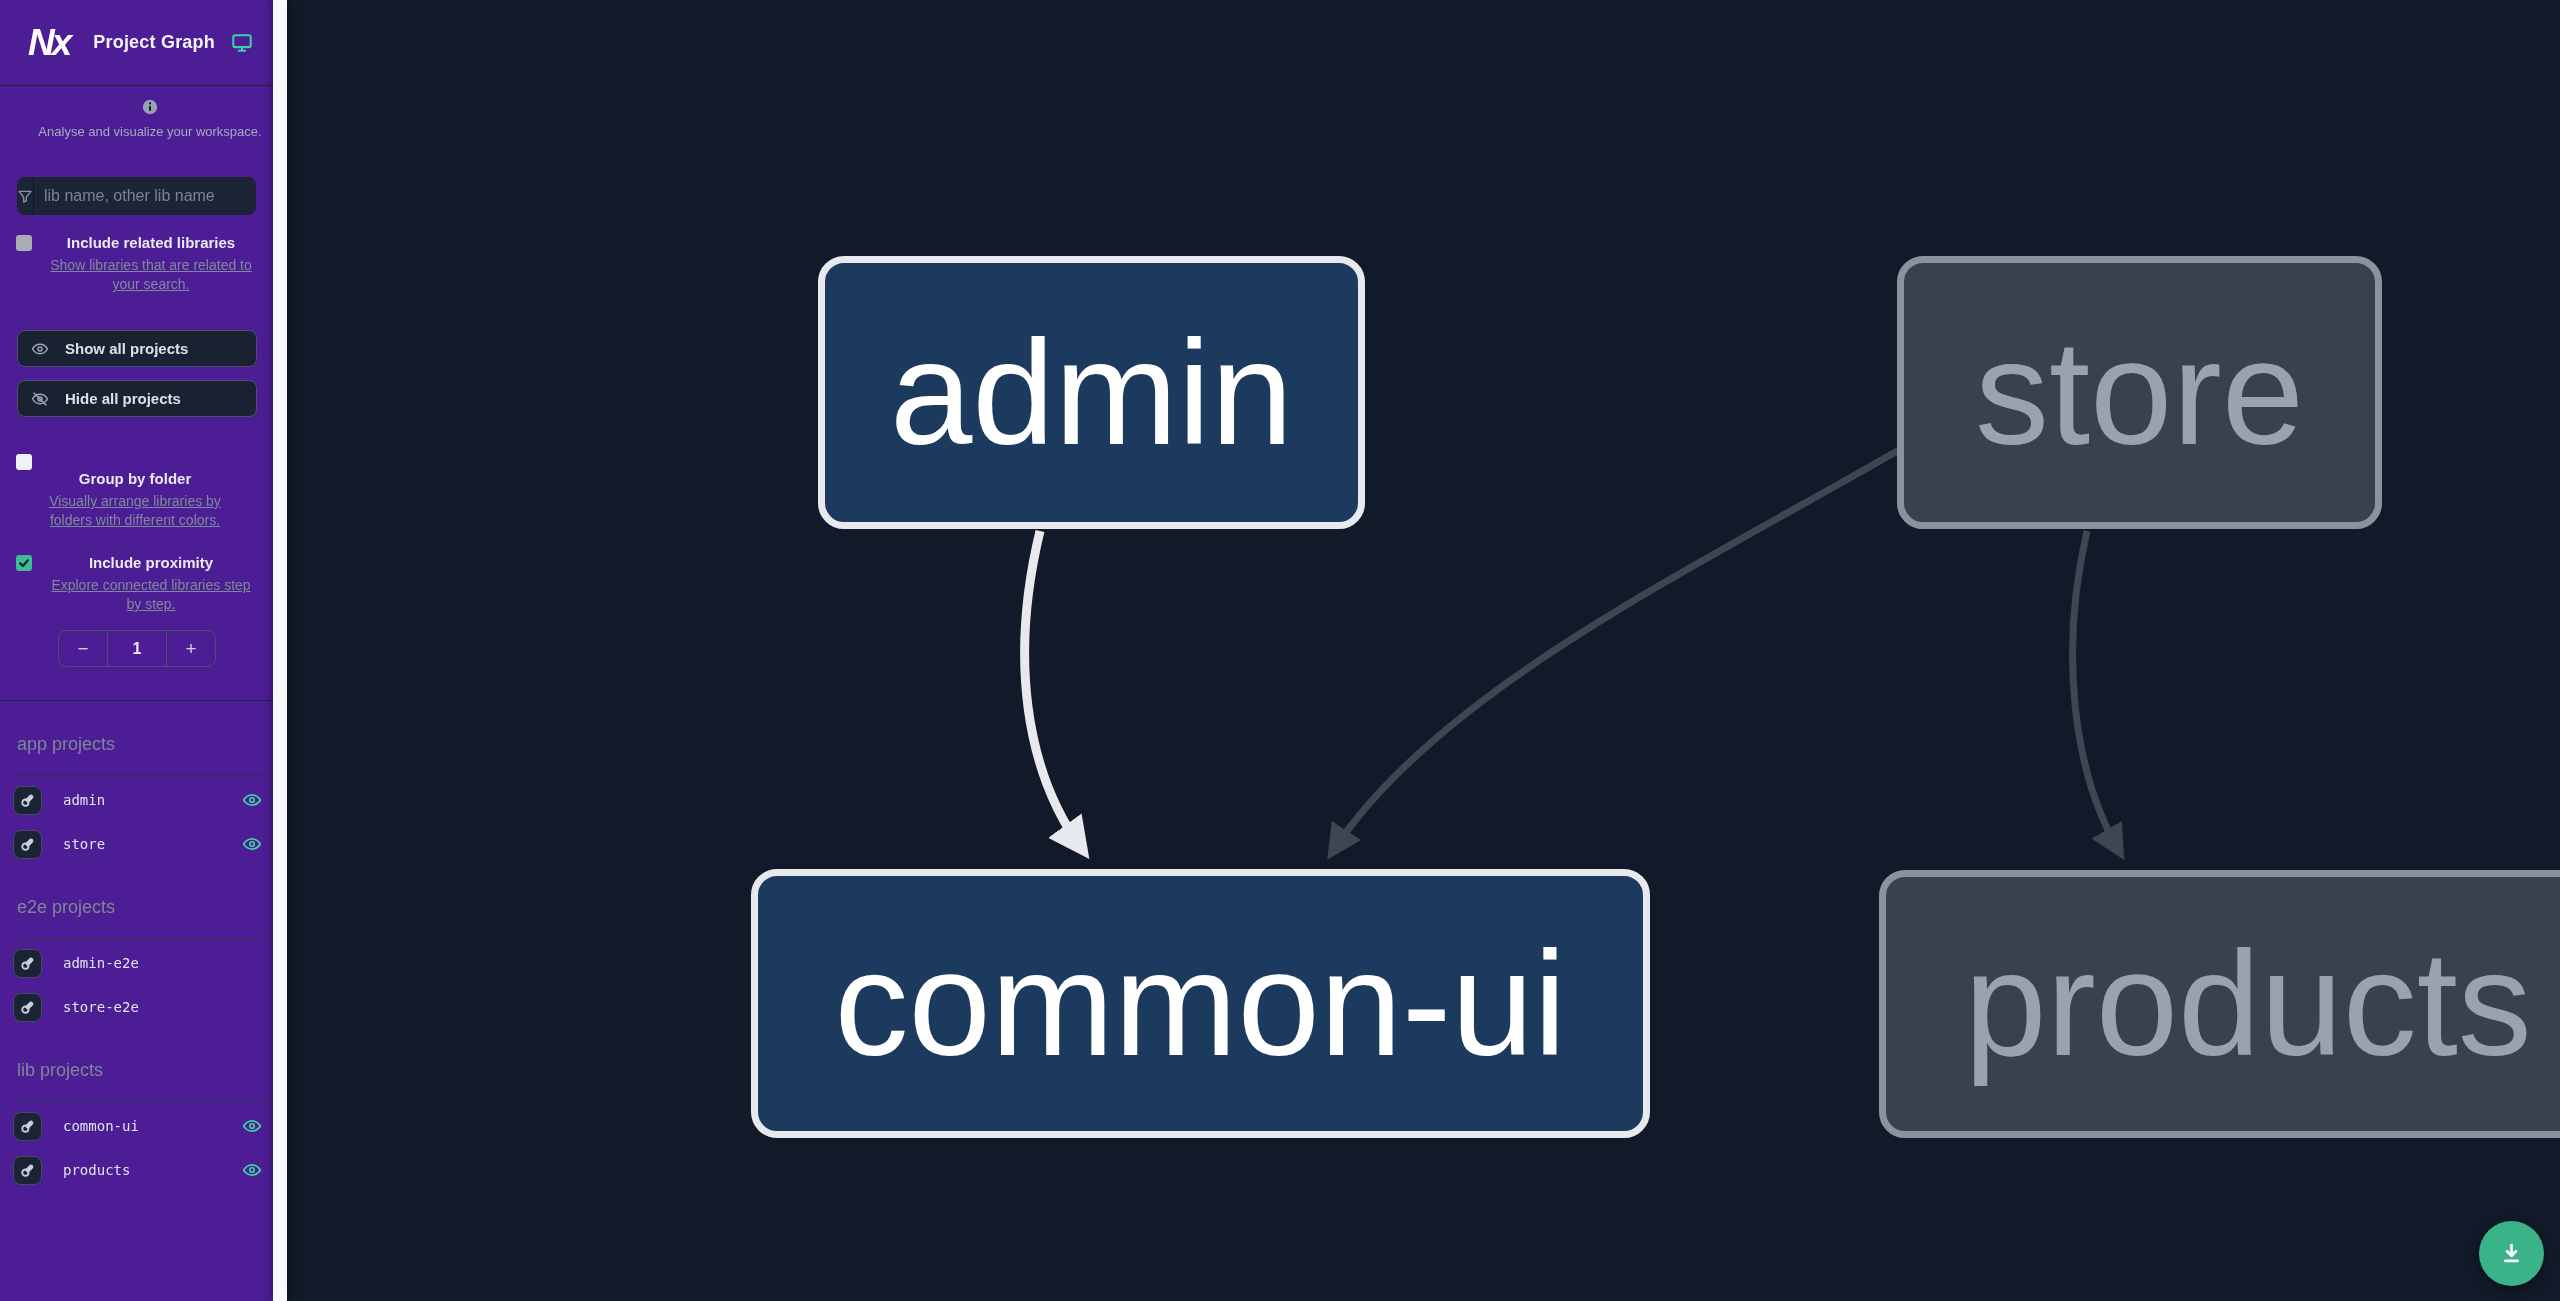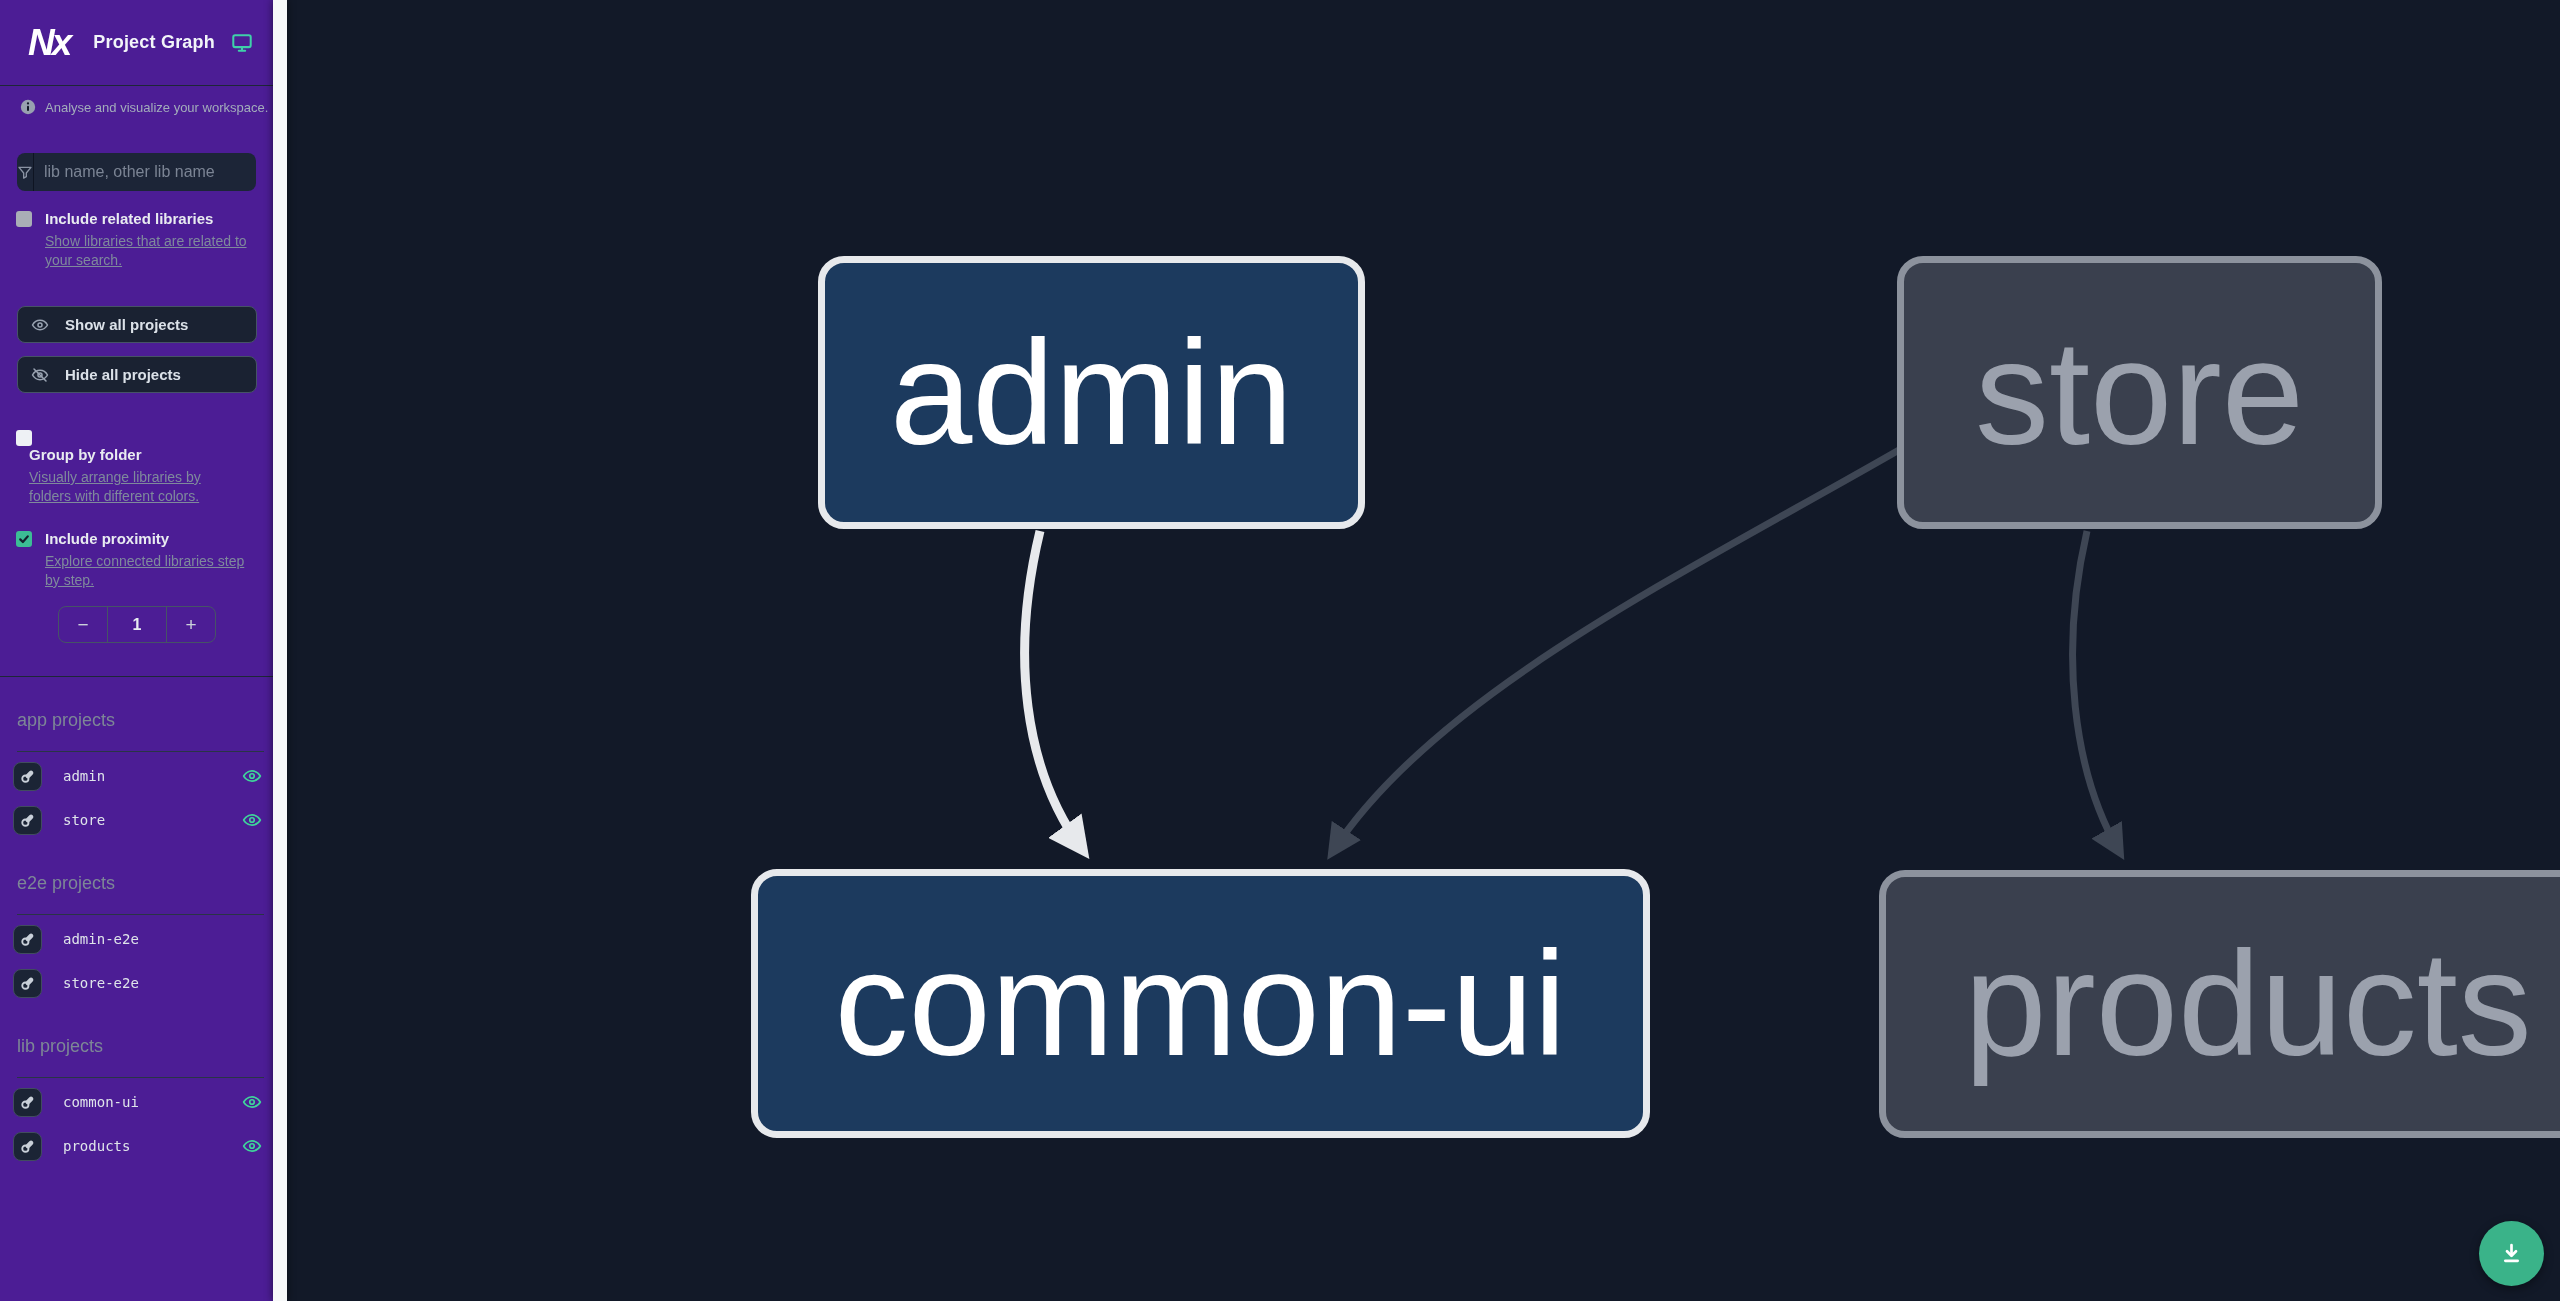--- a/index.html
+++ b/index.html
@@ -19,37 +19,37 @@
     position:absolute; left:273px; top:0; width:14px; height:1301px;
     background:#f7f8f9; z-index:6; box-shadow:0 0 8px rgba(0,0,0,.55);
   }
   .side-header {
     height:86px; border-bottom:1px solid #1e2737;
     display:flex; align-items:center; padding-left:28px;
   }
   .nx-logo { font-weight:900; font-size:37px; color:#ffffff; letter-spacing:-3px; font-style:italic; }
   .side-title { margin-left:24px; font-size:18px; font-weight:700; color:#f2f5f9; letter-spacing:.2px; }
   .monitor-icon { margin-left:16px; display:flex; }
-  .tagline-row { display:flex; align-items:center; gap:9px; margin:13px 0 0 20px; }
+  .tagline-row { display:flex; align-items:center; gap:9px; margin:13px 0 0 20px;flex-direction:column; }
   .tagline { font-size:13px; color:#a3adbb; }
   .search-box {
     margin:38px 16px 0 17px; width:239px; height:38px;
     background:#1c2537; border-radius:8px; display:flex; align-items:stretch; overflow:hidden;
   }
   .search-funnel {
     width:33px; display:flex; align-items:center; justify-content:center;
     border-right:1px solid #0e1422;
   }
   .search-input {
     flex:1; background:transparent; border:none; outline:none;
     font-size:16px; color:#dfe4ea; padding:12px 10px;
     font-family:"Liberation Sans","DejaVu Sans",sans-serif;
   }
   .search-input::placeholder { color:#7b8494; }
-  .opt-row { display:flex; margin:19px 16px 0 16px; }
+  .opt-row { display:flex; margin:19px 16px 0 16px;text-align:center; }
   .cb { width:16px; height:16px; border-radius:3px; margin-top:1px; flex:none; cursor:pointer;
         display:flex; align-items:center; justify-content:center; }
   .cb.muted   { background:#a9aeb6; }
   .cb.white   { background:#eef1f5; }
   .cb.checked { background:#3cbd95; }
   .opt-text { margin-left:13px; width:212px; }
   .opt-label { font-size:15px; font-weight:700; color:#e8ebf0; line-height:17px; }
   .opt-desc  { font-size:14px; color:#7f8a9c; line-height:19px; margin-top:4px;text-decoration:underline; }
   .side-btn {
     margin:13px 16px 0 17px; width:240px; height:37px;

